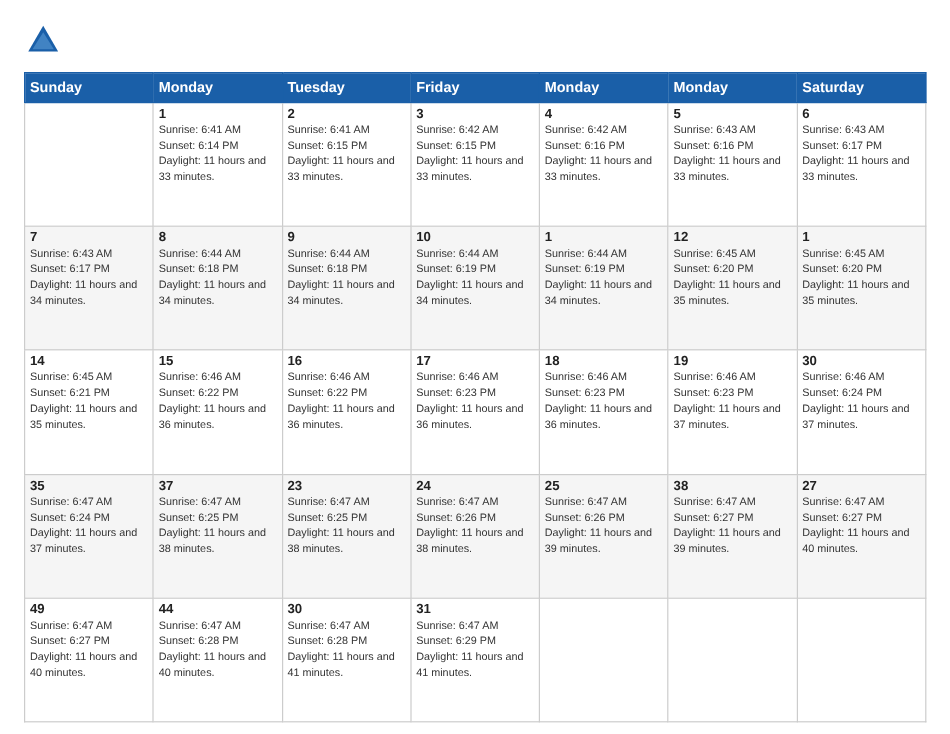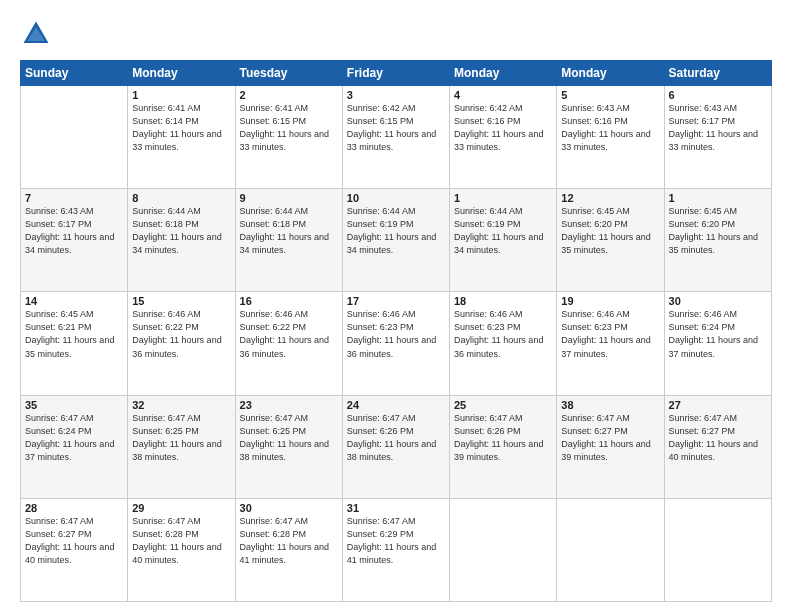--- a/index.html
+++ b/index.html
@@ -226,21 +226,21 @@
             <span class="day-num">30</span>
             <div class="day-detail">Sunrise: 6:46 AM<br>Sunset: 6:24 PM<br>Daylight: 11 hours and 37 minutes.</div>
           </td>
         </tr>
         <tr>
           <td>
             <span class="day-num">35</span>
             <div class="day-detail">Sunrise: 6:47 AM<br>Sunset: 6:24 PM<br>Daylight: 11 hours and 37 minutes.</div>
           </td>
           <td>
-            <span class="day-num">32</span>
+            <span class="day-num">37</span>
             <div class="day-detail">Sunrise: 6:47 AM<br>Sunset: 6:25 PM<br>Daylight: 11 hours and 38 minutes.</div>
           </td>
           <td>
             <span class="day-num">23</span>
             <div class="day-detail">Sunrise: 6:47 AM<br>Sunset: 6:25 PM<br>Daylight: 11 hours and 38 minutes.</div>
           </td>
           <td>
             <span class="day-num">24</span>
             <div class="day-detail">Sunrise: 6:47 AM<br>Sunset: 6:26 PM<br>Daylight: 11 hours and 38 minutes.</div>
           </td>
@@ -252,25 +252,25 @@
             <span class="day-num">38</span>
             <div class="day-detail">Sunrise: 6:47 AM<br>Sunset: 6:27 PM<br>Daylight: 11 hours and 39 minutes.</div>
           </td>
           <td>
             <span class="day-num">27</span>
             <div class="day-detail">Sunrise: 6:47 AM<br>Sunset: 6:27 PM<br>Daylight: 11 hours and 40 minutes.</div>
           </td>
         </tr>
         <tr>
           <td>
-            <span class="day-num">28</span>
+            <span class="day-num">49</span>
             <div class="day-detail">Sunrise: 6:47 AM<br>Sunset: 6:27 PM<br>Daylight: 11 hours and 40 minutes.</div>
           </td>
           <td>
-            <span class="day-num">29</span>
+            <span class="day-num">44</span>
             <div class="day-detail">Sunrise: 6:47 AM<br>Sunset: 6:28 PM<br>Daylight: 11 hours and 40 minutes.</div>
           </td>
           <td>
             <span class="day-num">30</span>
             <div class="day-detail">Sunrise: 6:47 AM<br>Sunset: 6:28 PM<br>Daylight: 11 hours and 41 minutes.</div>
           </td>
           <td>
             <span class="day-num">31</span>
             <div class="day-detail">Sunrise: 6:47 AM<br>Sunset: 6:29 PM<br>Daylight: 11 hours and 41 minutes.</div>
           </td>

